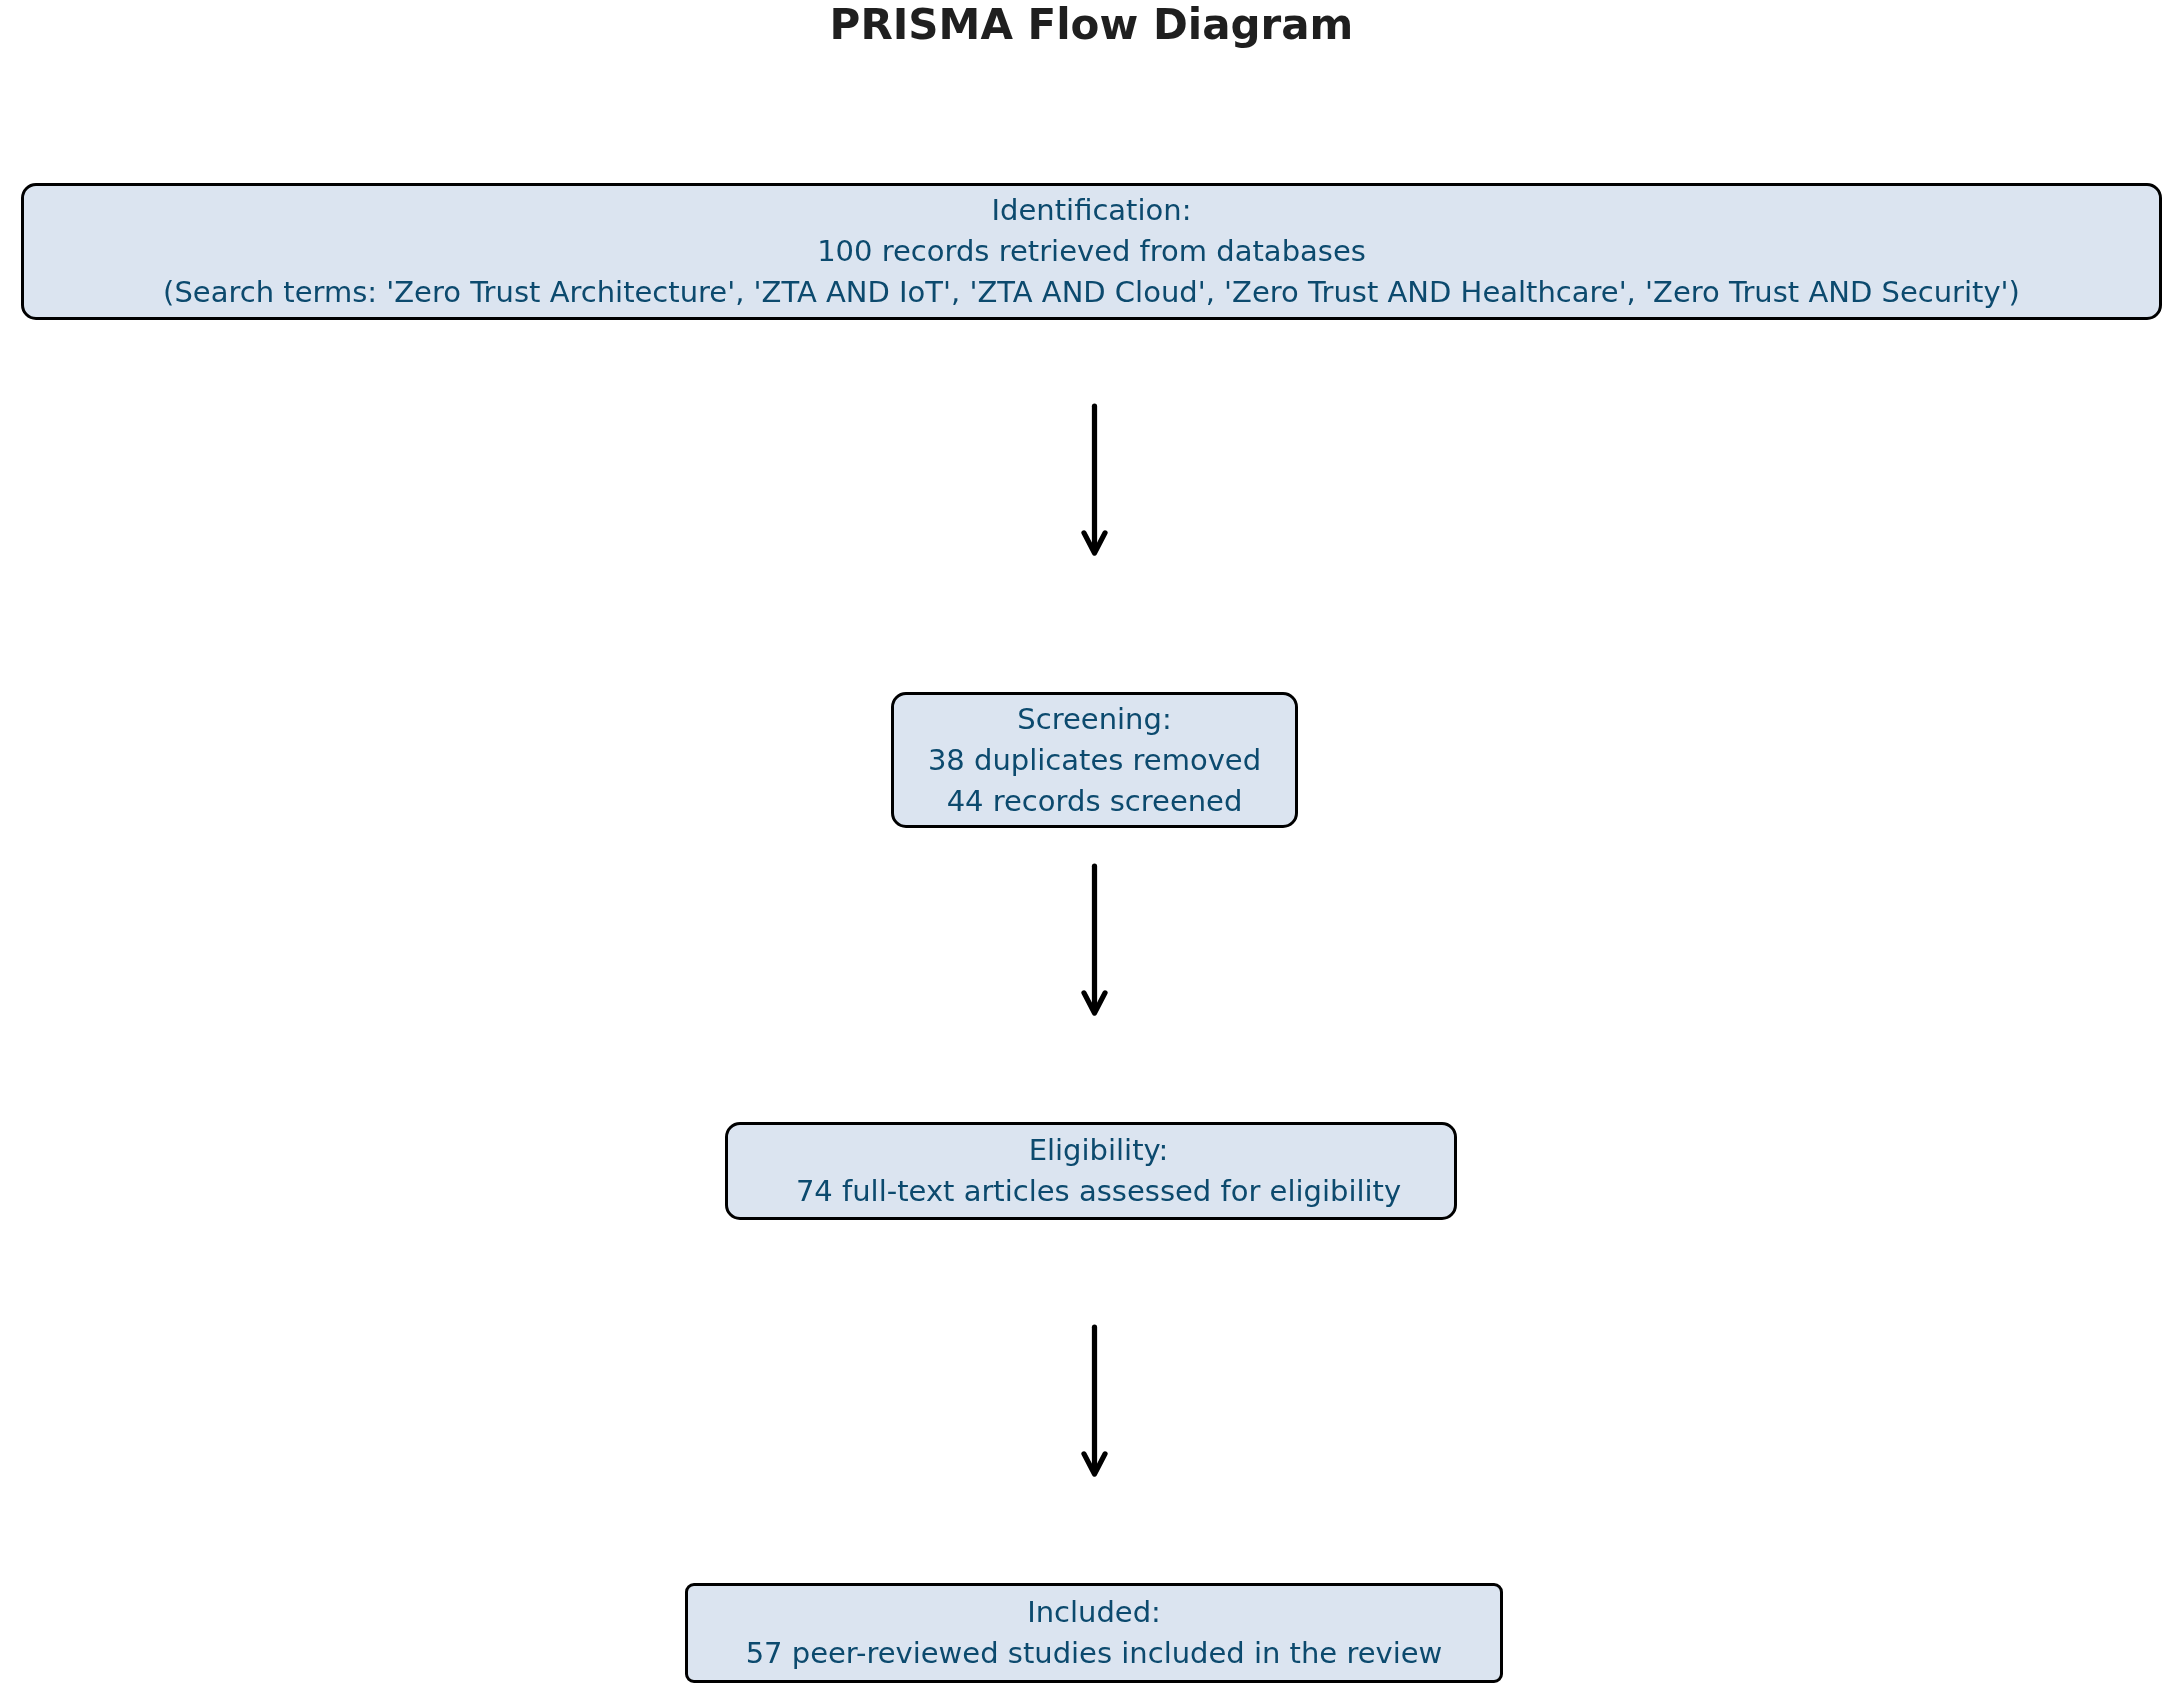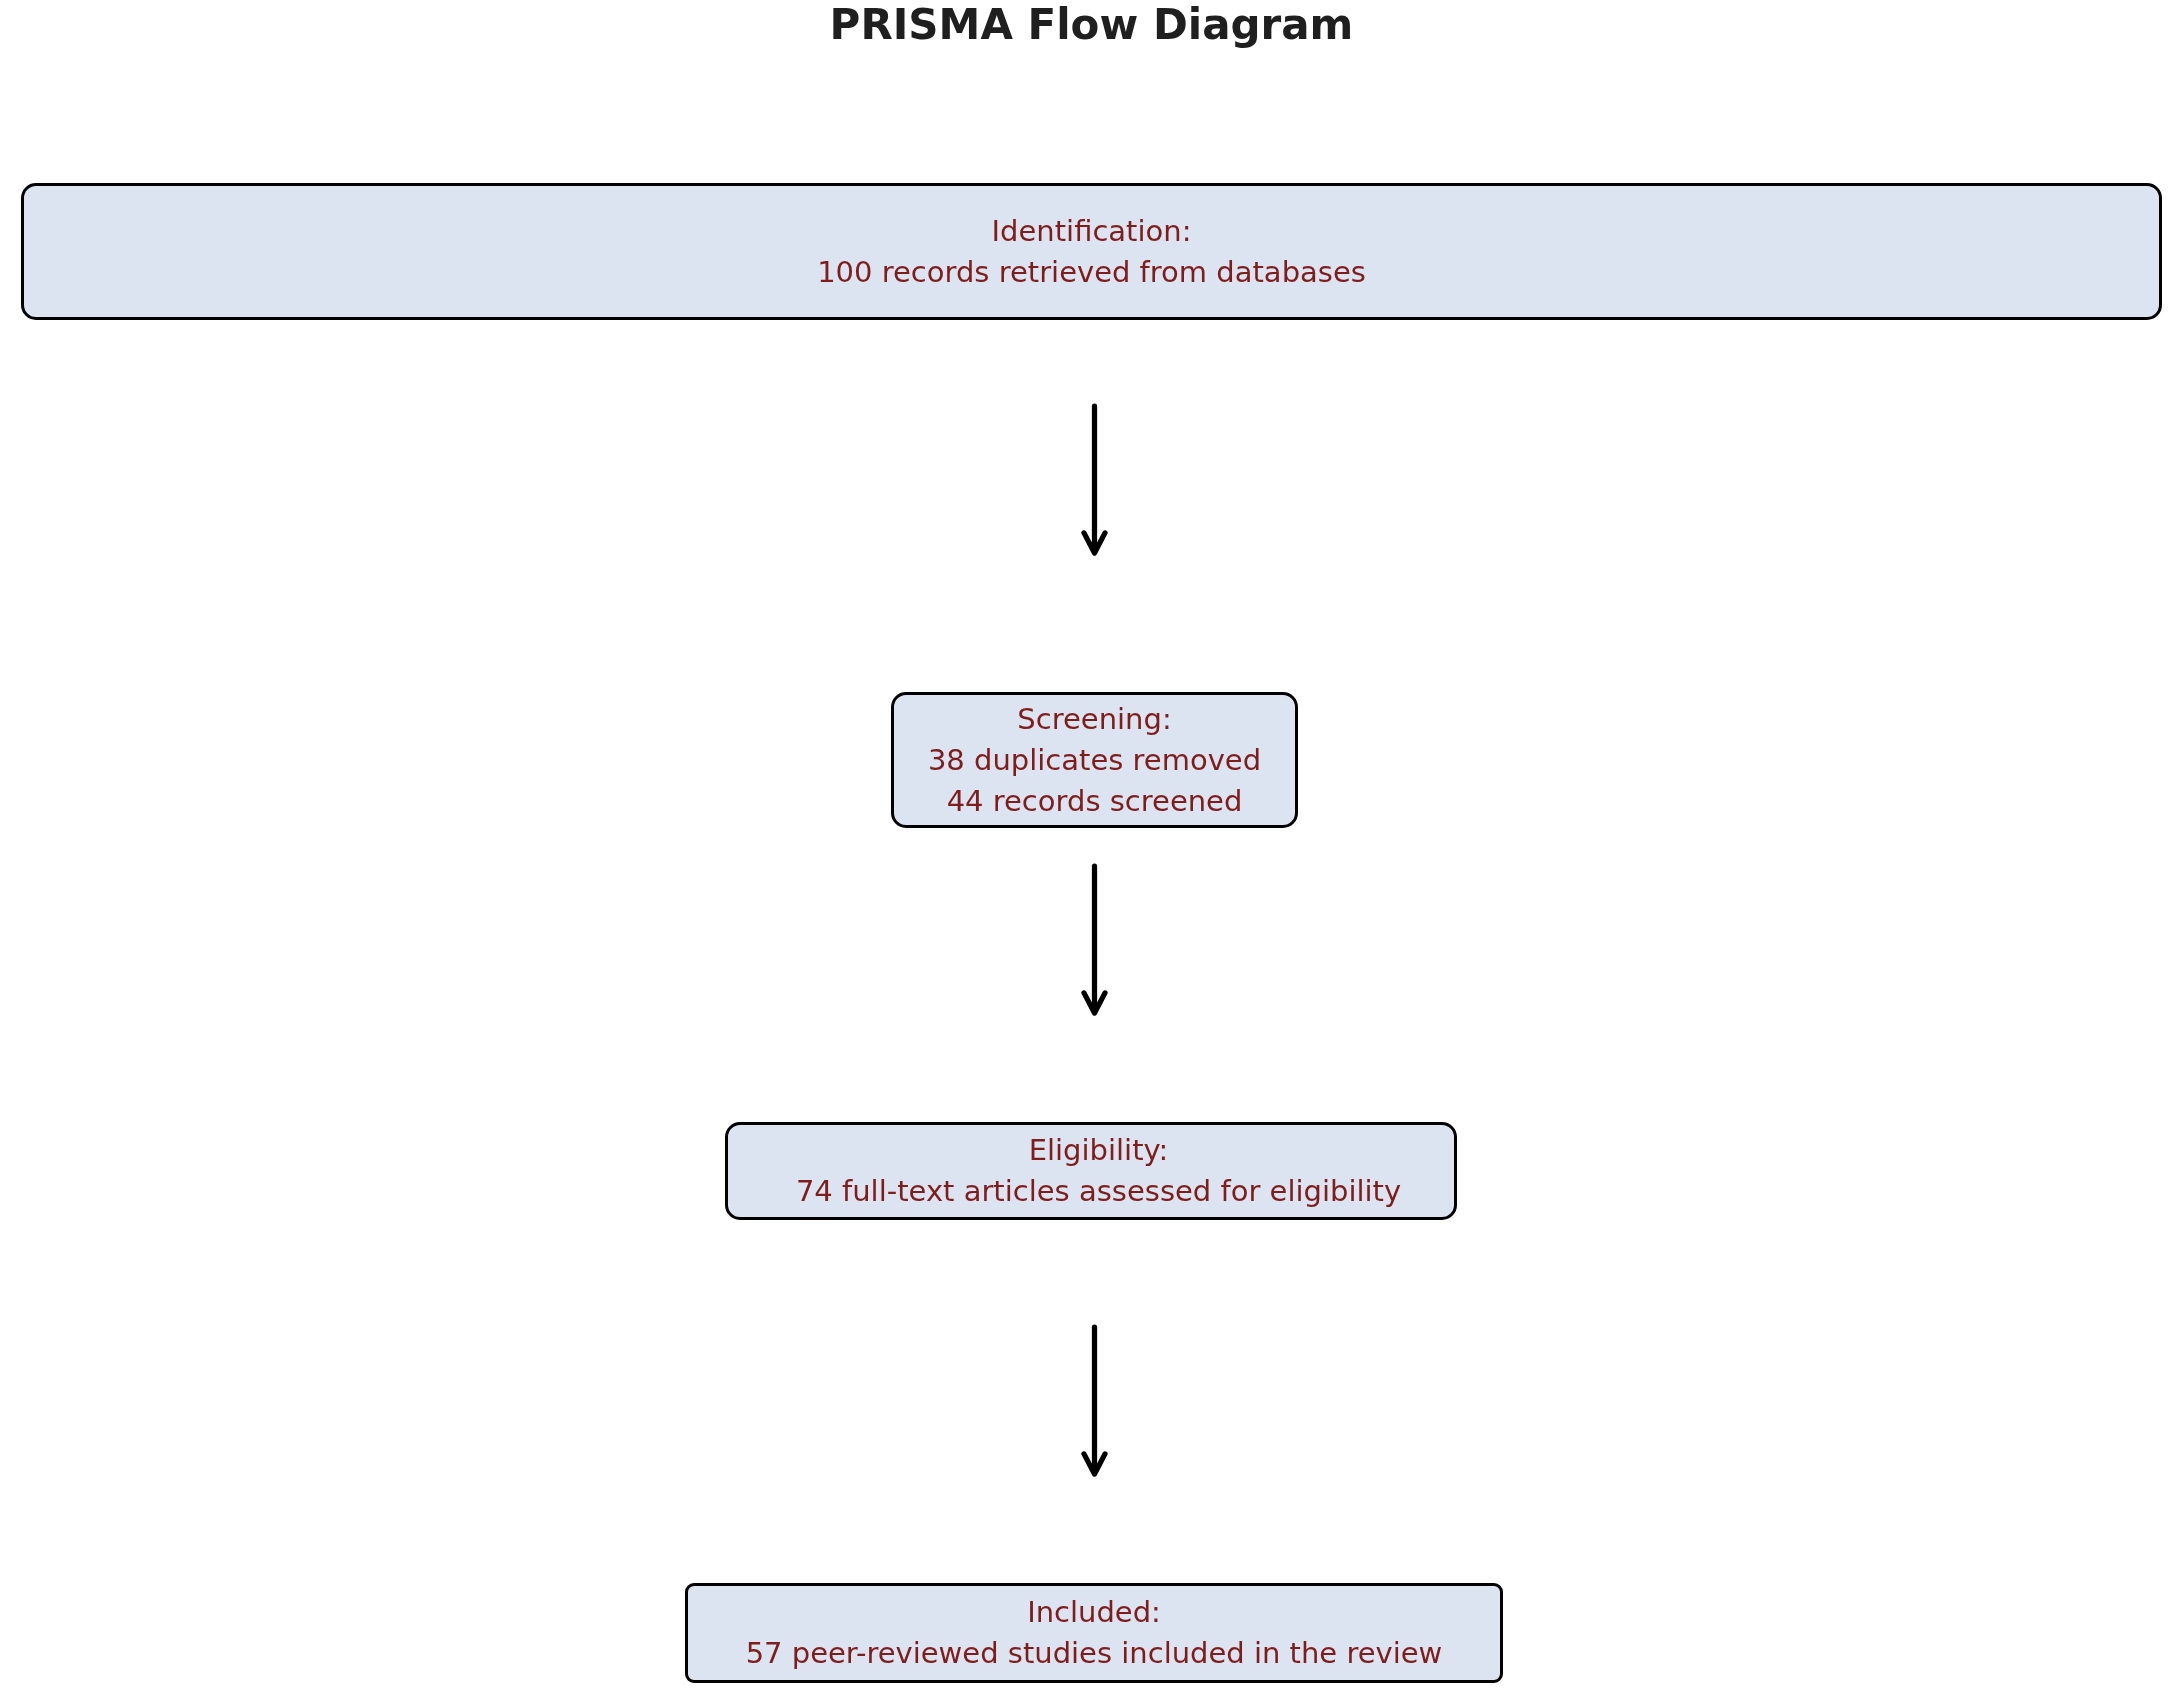--- a/index.html
+++ b/index.html
@@ -34,21 +34,21 @@
     background: #dbe4f0;
     border: 3.8px solid #000000;
     border-radius: 15px;
     display: flex;
     flex-direction: column;
     justify-content: center;
     align-items: center;
     text-align: center;
     font-size: 29px;
     line-height: 41px;
-    color: #7f1d1d;
+    color: #0c4a6e;
     white-space: nowrap;
   }
   .box-identification { left: 21px;   top: 183px;  width: 2141px; height: 137px; }
   .box-screening      { left: 891px; top: 644px;  width: 407px;  height: 136px; margin-top: 48px; }
   .box-eligibility    { left: 725px;  top: 1122px; width: 732px;  height: 98px; padding-left: 15px; }
   .box-included       { left: 685px;  top: 1583px; width: 818px; height: 100px; border-radius: 9px; }
   .arrow {
     position: absolute;
     left: 1072px;
     width: 45px;
@@ -68,20 +68,21 @@
 </head>
 <body>
 
 <div class="canvas">
 
   <h1 class="title">PRISMA Flow Diagram</h1>
 
   <div class="box box-identification">
     <div>Identification:</div>
     <div>100 records retrieved from databases</div>
+    <div>(Search terms: 'Zero Trust Architecture', 'ZTA AND IoT', 'ZTA AND Cloud', 'Zero Trust AND Healthcare', 'Zero Trust AND Security')</div>
   </div>
 
   <svg class="arrow arrow-1" viewBox="0 0 60 205">
     <line x1="30" y1="4" x2="30" y2="197"></line>
     <path d="M16,173 L30,200 L44,173"></path>
   </svg>
 
   <div class="box box-screening">
     <div>Screening:</div>
     <div>38 duplicates removed</div>

